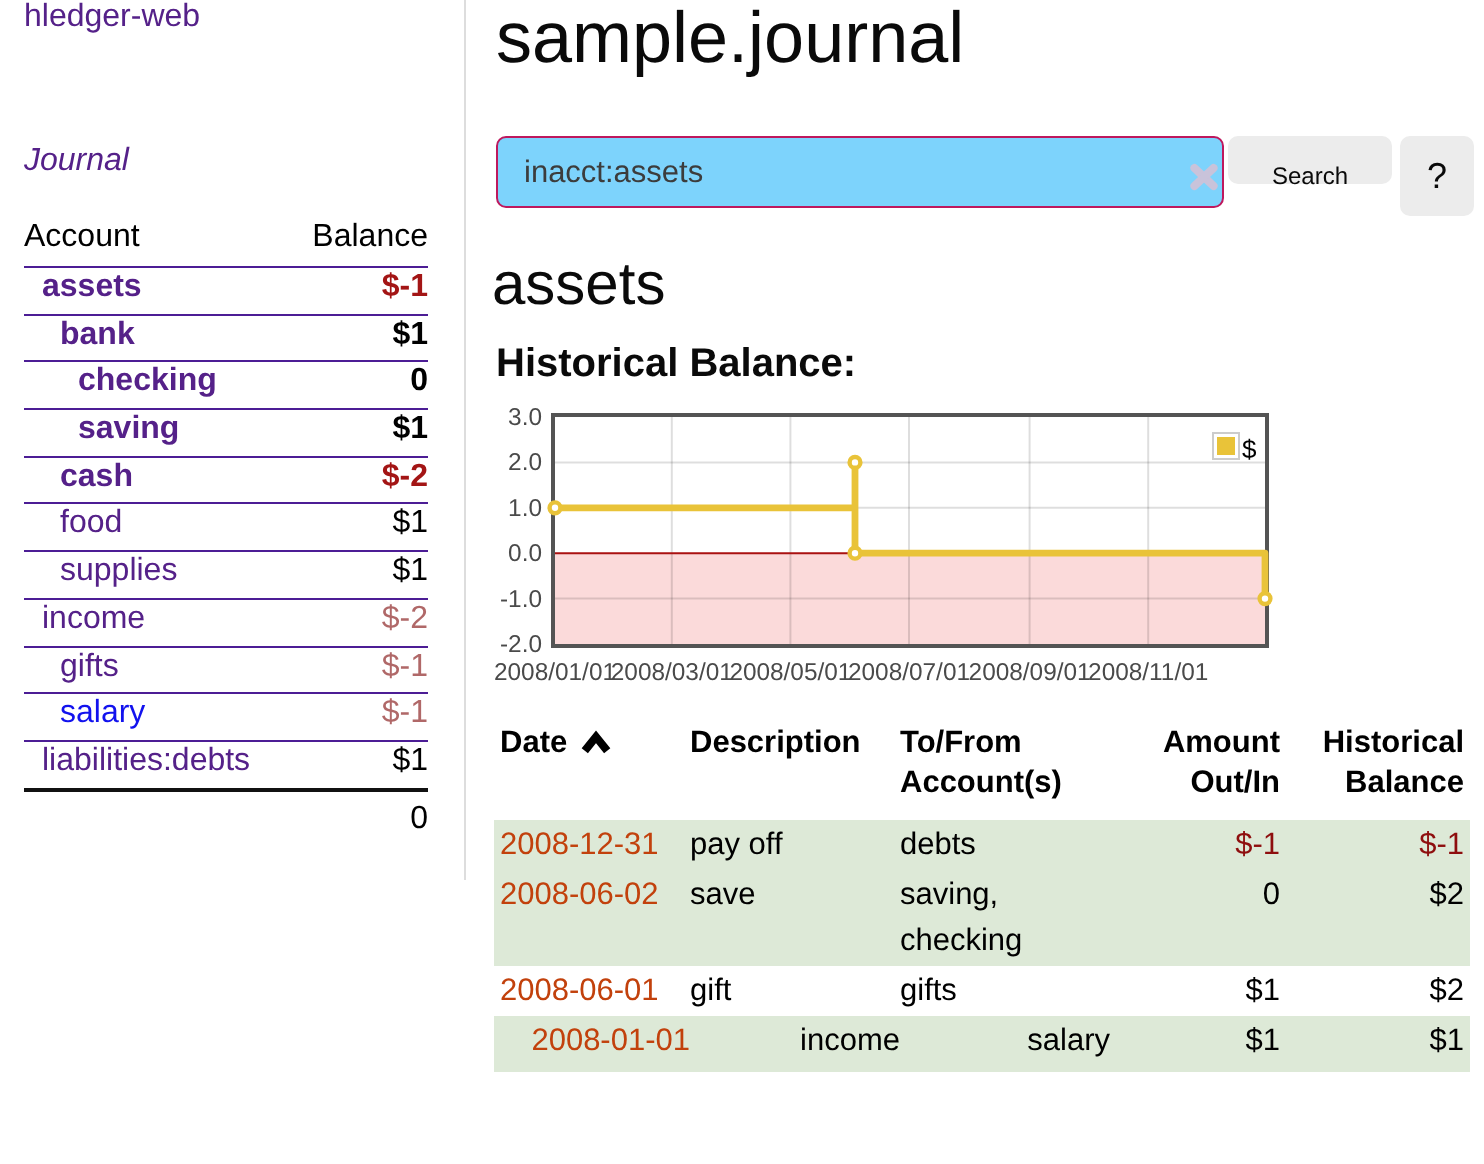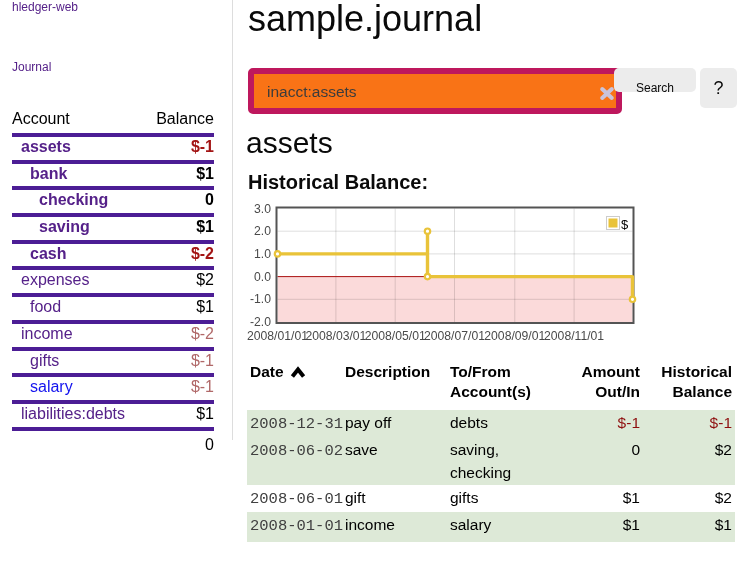--- a/index.html
+++ b/index.html
@@ -4,59 +4,59 @@
 <style>
 * { margin:0; padding:0; box-sizing:content-box; }
 html,body { width:742px; height:582px; background:#fff; font-family:"Liberation Sans",sans-serif; position:relative; overflow:hidden; }
 .abs { position:absolute; }
 a { text-decoration:none; }
 .purple { color:#552189; }
 .blue { color:#1212ee; }
 
 #divider { position:absolute; left:232px; top:0; width:1px; height:440px; background:#ddd; }
 #sidetable { position:absolute; left:12px; top:108px; width:202px; border-collapse:collapse; font-size:16px; }
-#sidetable td, #sidetable th { padding:1px 0 0 0; height:21.7px; vertical-align:top; border-bottom:4px solid #4c1d95; }
+#sidetable td, #sidetable th { padding:1px 0 0 0; height:21.7px; vertical-align:top; border-bottom:1px solid #4c1d95; }
 #sidetable th { font-weight:normal; text-align:left; color:#000; height:23px; padding-top:2px; }
 #sidetable td.bal, #sidetable th.bal { text-align:right; }
 .b { font-weight:bold; }
 .negs { color:#a31515; }
 .negl { color:#b06868; }
 .ind1 { padding-left:9px !important; }
 .ind2 { padding-left:18px !important; }
 .ind3 { padding-left:27px !important; }
 #sidetable tr.total td { border-bottom:none; border-top:2px solid #111; padding-top:5px; }
 
 #h1 { position:absolute; left:248px; top:-2px; font-size:36px; font-weight:normal; color:#0a0a0a; letter-spacing:0px; }
-#searchbox { position:absolute; left:248px; top:68px; width:362px; height:34px; border:6px solid #be185d; border-radius:5px; background:#f97316; }
+#searchbox { position:absolute; left:248px; top:68px; width:362px; height:34px; border:1px solid #be185d; border-radius:5px; background:#7dd3fc; }
 #searchtext { position:absolute; left:13px; top:9px; font-size:15.5px; color:#3c3c3c; }
 
 .btn { position:absolute; background:#ececec; border-radius:5px; border:none; color:#0a0a0a; text-align:center; }
 #btnsearch { left:614px; top:67.5px; width:82px; height:24px; font-size:12px; line-height:40px; }
 #btnq { left:700px; top:67.5px; width:37px; height:40px; font-size:18px; line-height:40px; }
 #h2 { position:absolute; left:246px; top:126px; font-size:30px; font-weight:normal; color:#0a0a0a; }
 #histlabel { position:absolute; left:248px; top:171px; font-size:20px; font-weight:bold; color:#0a0a0a; }
 
 #reg { position:absolute; left:247px; top:361px; width:488px; border-collapse:collapse; font-size:15.5px; }
 #reg th { font-weight:bold; text-align:left; vertical-align:top; padding:1px 0 9px 0; line-height:19.5px; }
 #reg th.r, #reg td.r { text-align:right; }
 #reg td { padding:1px 0; vertical-align:top; line-height:23px; }
 #reg td:first-child, #reg th:first-child { padding-left:3px; }
 #reg tr.g { background:#dde9d7; }
-#reg tbody tr:last-child td { padding-bottom:4px; }
+#reg tbody tr:last-child td { padding-bottom:4px;text-align:right; }
 #reg td.hist { padding-right:3px; }
 #reg th.hist { padding-right:3px; }
 .dred { color:#8e0e0e; }
-.datelink { color:#404040;font-family:Liberation Mono, monospace; }
+.datelink { color:#c2410c; }
 </style>
 </head>
 <body>
 
 <div id="divider"></div>
-<a class="abs purple" style="left:12px; top:0px; font-size:12px;">hledger-web</a>
-<a class="abs purple" style="left:12px; top:60px; font-size:12px;">Journal</a>
+<a class="abs purple" style="left:12px; top:0px; font-size:16px;">hledger-web</a>
+<a class="abs purple" style="left:12px; top:72px; font-size:16px;font-style:italic;">Journal</a>
 <table id="sidetable">
 <colgroup>
       <col style="width:130px">
       <col style="width:72px">
     </colgroup>
 <tbody>
       <tr>
         <th>Account</th>
         <th class="bal">Balance</th>
       </tr>
@@ -74,25 +74,25 @@
       </tr>
 <tr>
         <td class="ind3 b"><a class="purple">saving</a></td>
         <td class="bal b">$1</td>
       </tr>
 <tr>
         <td class="ind2 b"><a class="purple">cash</a></td>
         <td class="bal b negs">$-2</td>
       </tr>
 <tr>
-        <td class="ind1"><a class="purple">expenses</a></td>
-        <td class="bal">$2</td>
-      </tr>
-<tr>
         <td class="ind2"><a class="purple">food</a></td>
+        <td class="bal">$1</td>
+      </tr>
+<tr>
+        <td class="ind2"><a class="purple">supplies</a></td>
         <td class="bal">$1</td>
       </tr>
 <tr>
         <td class="ind1"><a class="purple">income</a></td>
         <td class="bal negl">$-2</td>
       </tr>
 <tr>
         <td class="ind2"><a class="purple">gifts</a></td>
         <td class="bal negl">$-1</td>
       </tr>

